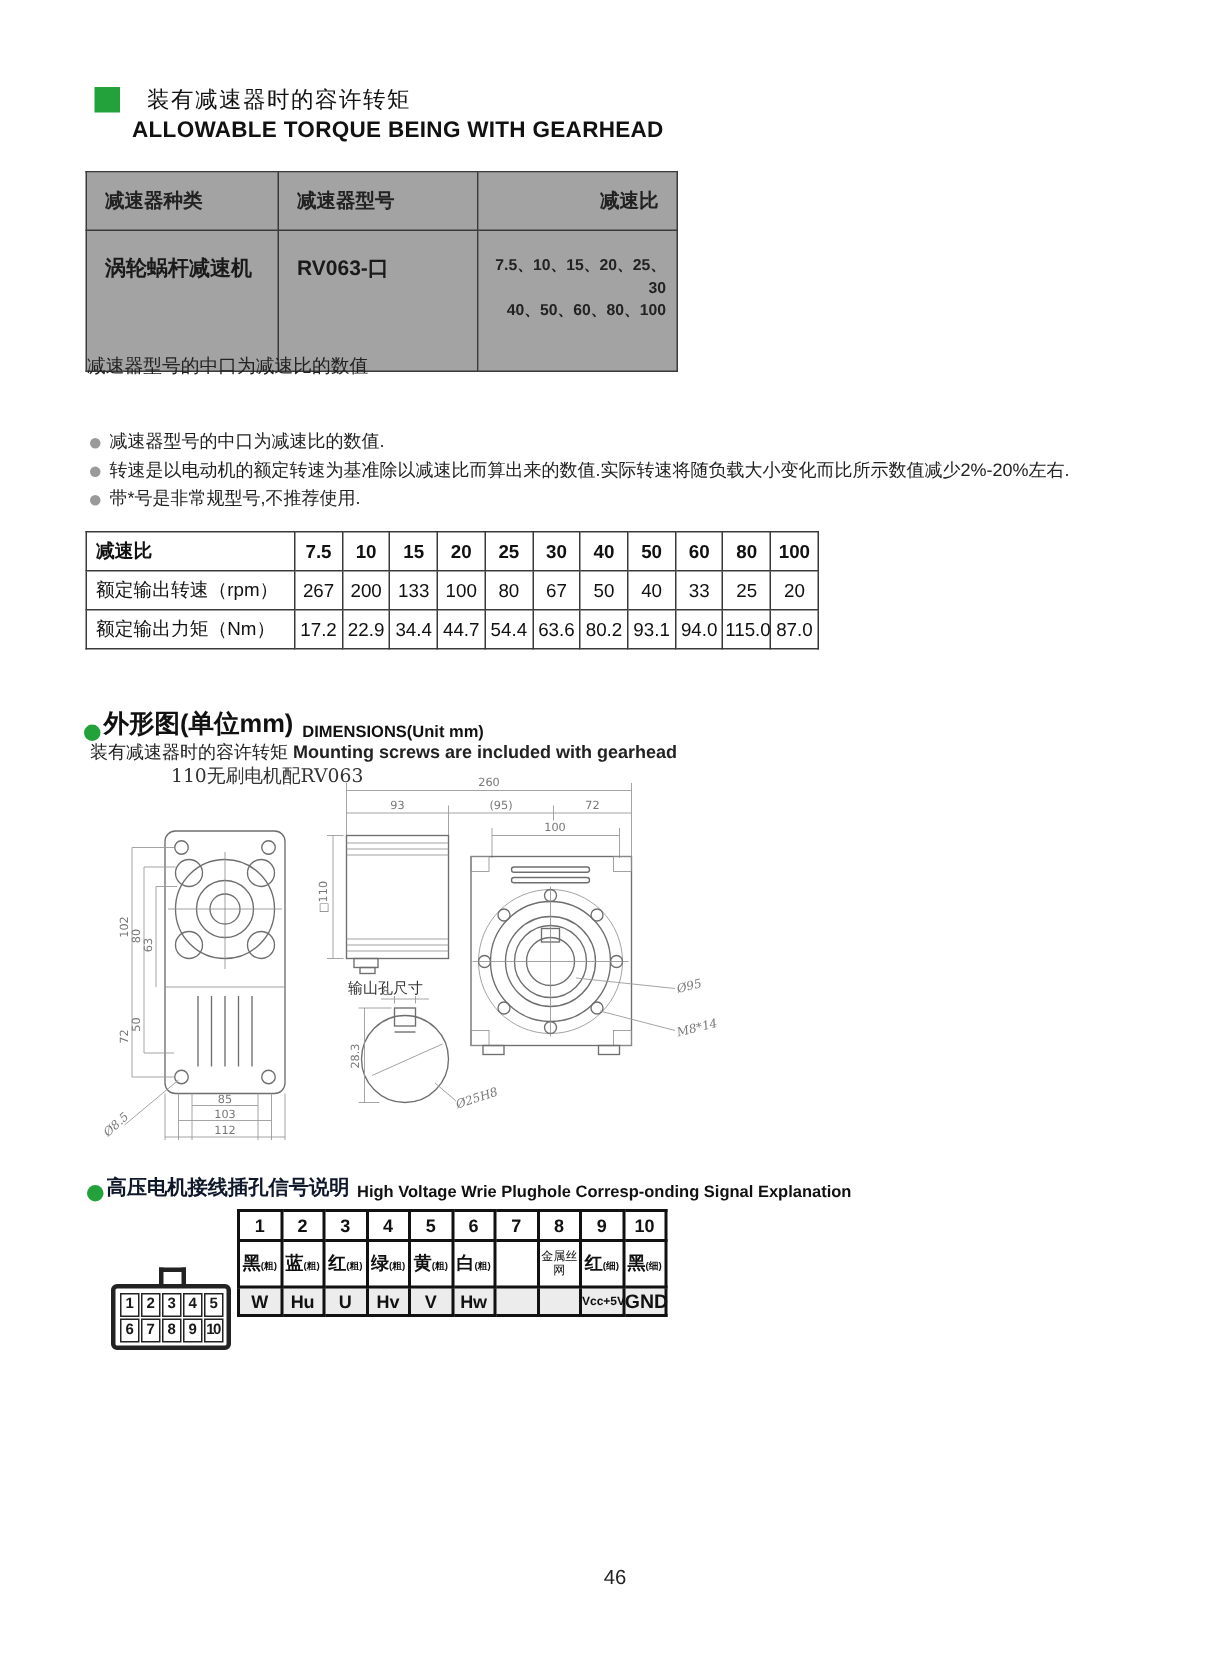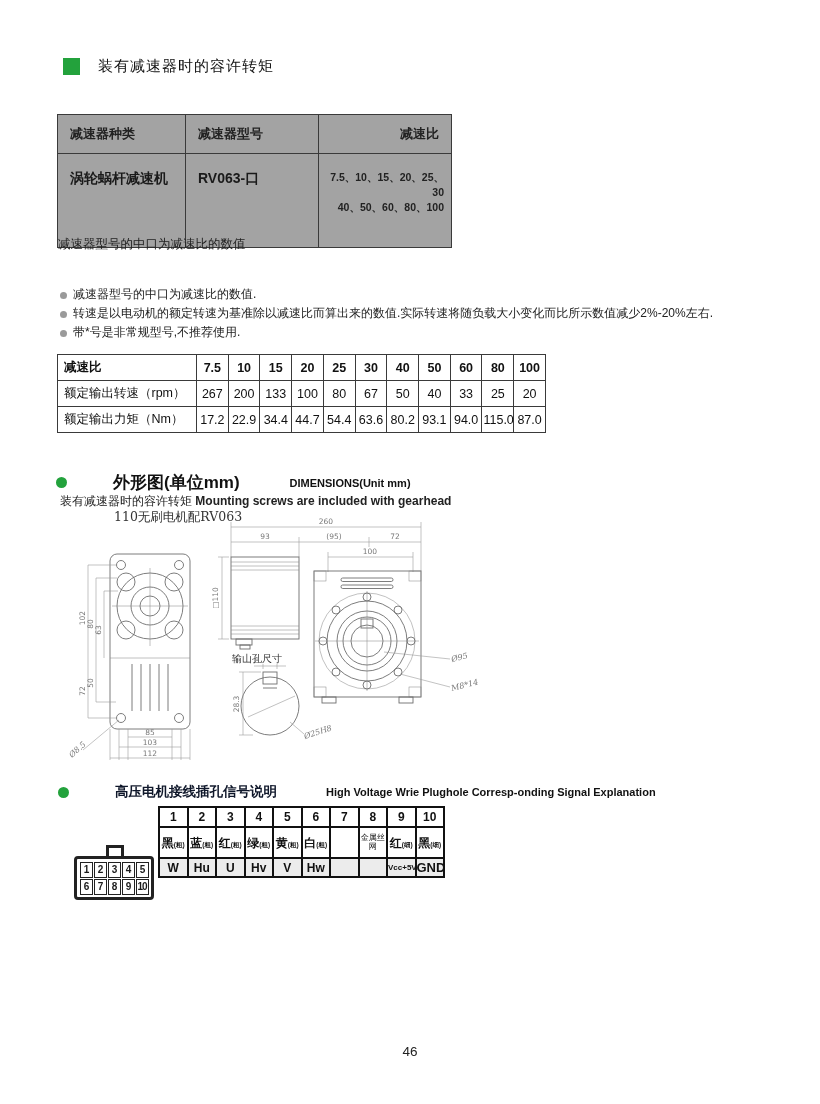--- a/index.html
+++ b/index.html
@@ -34,21 +34,21 @@
   .dot{width:7px;height:7px;border-radius:50%;background:#9a9a9a;margin:4px 6px 0 0;flex:0 0 auto;}
   .note-text{font-size:12px;color:#222;line-height:1.15;}
 
   
   .t2{left:57px;top:354px;width:489px;table-layout:fixed;}
   .t2 td{border:1.2px solid #3a3a3a;height:23px;font-size:12.5px;text-align:center;color:#111;}
   .t2 td.lbl{text-align:left;padding-left:6px;width:131px;font-weight:500;}
   .t2 tr.hd td{font-weight:bold;}
 
   
-  .sec-head{display:flex;align-items:center;gap:44px;}
+  .sec-head{display:flex;align-items:flex-end;}
   .sec-dot{width:11px;height:11px;border-radius:50%;background:#23a23c;margin-right:2px;flex:0 0 auto;}
   .dim-head{left:56px;top:471px;}
   .dim-title-cn{font-size:17px;font-weight:bold;color:#111;}
   .dim-title-en{font-size:11px;font-weight:bold;margin-left:6px;color:#111;}
   .dim-note{left:60px;top:493px;font-size:12px;color:#222;}
   .dim-note b{font-size:12px;}
 
   
   .dwg-wrap{left:54px;top:506px;}
   .dwg{stroke:#6e6e6e;stroke-width:0.9;fill:none;}
@@ -87,20 +87,21 @@
   .pageno{left:0;right:0;top:1044px;text-align:center;font-size:13.5px;color:#222;}
 </style>
 </head>
 <body>
 
 <div class="abs title-block">
   <div class="title-row">
     <div class="green-sq"></div>
     <div class="title-cn">装有减速器时的容许转矩</div>
   </div>
+  <div class="title-en">ALLOWABLE TORQUE BEING WITH GEARHEAD</div>
 </div>
 
 <table class="abs t1">
   <colgroup>
       <col style="width:128px">
       <col style="width:133px">
       <col style="width:133px">
     </colgroup>
   <tbody>
       <tr>

